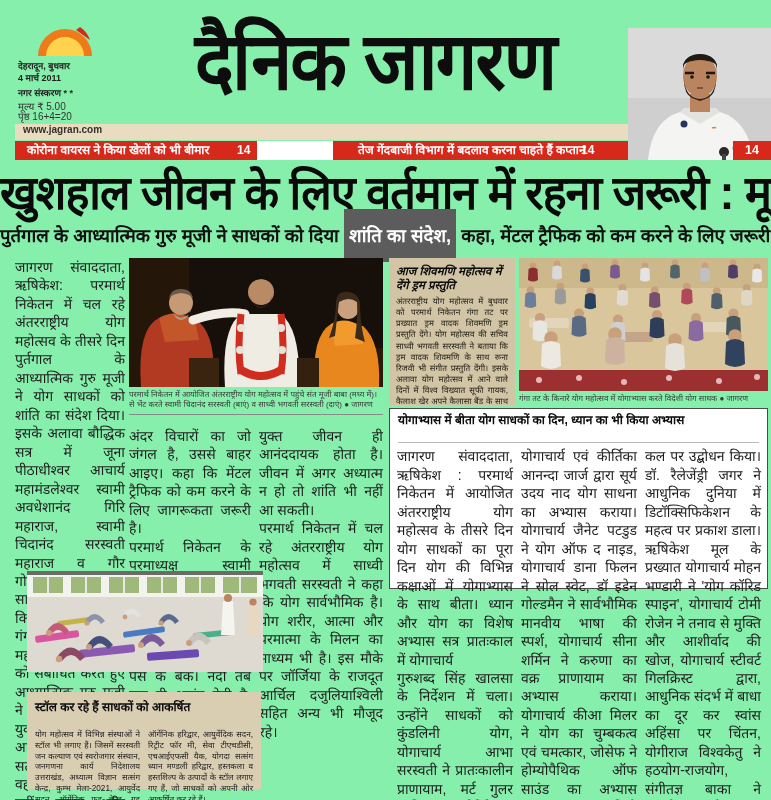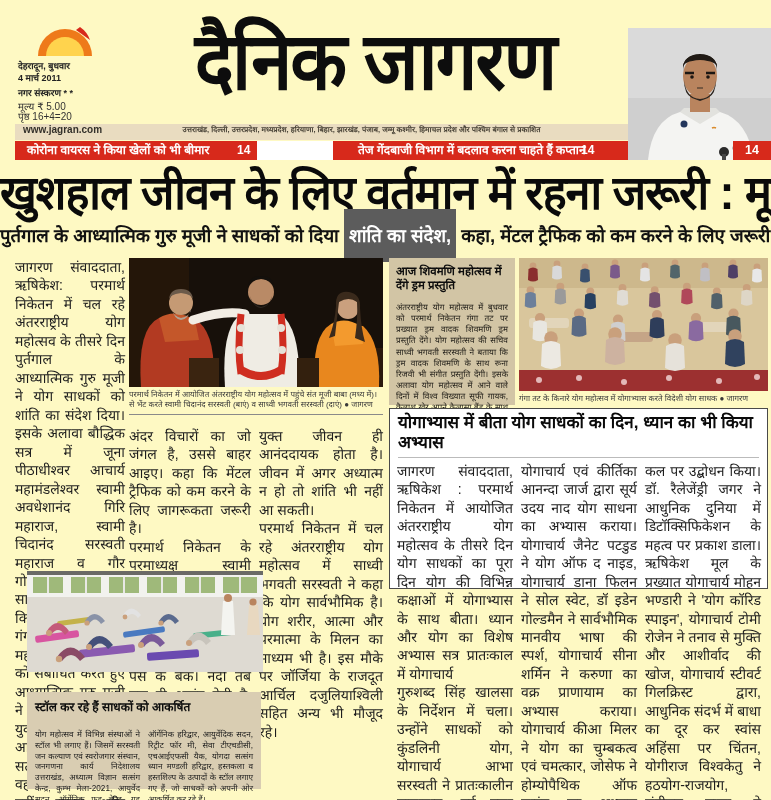--- a/index.html
+++ b/index.html
@@ -1,16 +1,16 @@
 <!DOCTYPE html>
 <html><head>
 <meta charset="utf-8">
 <style>
   html,body{margin:0;padding:0;background:#ffffff;}
-  #page{position:relative;width:771px;height:800px;background:#fef9c3;overflow:hidden;
+  #page{position:relative;width:771px;height:800px;background:#86efac;overflow:hidden;
         font-family:"Liberation Sans","DejaVu Sans",sans-serif;color:#1d1d1d;}
   .abs{position:absolute;}
   
   .dateline{font-size:9px;font-weight:bold;color:#222;line-height:1.35;}
   .datesub{font-size:10px;color:#333;line-height:1.5;}
   .title{font-size:74px;font-weight:900;color:#0d0d0d;white-space:nowrap;text-align:center;
          letter-spacing:-2px;transform:scaleY(1.08);}
   .strip{background:#e9dcc0;height:16px;display:flex;}
   .strip .web{font-size:10px;font-weight:bold;color:#33302a;padding-left:8px;}
   .strip .states{font-size:7.5px;font-weight:bold;color:#4a4438;flex:1;text-align:center;}
@@ -22,24 +22,24 @@
   .mainhead{font-size:45px;font-weight:800;color:#0a0a0a;text-align:center;white-space:nowrap;
             letter-spacing:-1px;transform:scaleY(1.05);}
   .subhead{font-size:18.5px;font-weight:700;color:#111;text-align:center;white-space:nowrap;}
   .hl{background:#5c5c5c;color:#fff;padding:16px 5px;text-align:center;}
   
   .btxt{font-size:14px;line-height:1.32;text-align:justify;color:#1d1d1d;white-space:pre-line;}
   .cap{font-size:8px;line-height:1.3;color:#3a3a3a;text-align:left;}
   .capline{border-bottom:1px solid #8a8a8a;}
   
   .drumbox{background:#d2c5a5;padding:6px 7px;box-sizing:border-box;}
-  .drumbox h3{margin:0 0 9px 0;font-size:11.5px;line-height:1.25;color:#0d0d0d;}
+  .drumbox h3{margin:0 0 3px 0;font-size:11.5px;line-height:1.25;color:#0d0d0d;font-style:italic;}
   .drumbox p{margin:0;font-size:8.3px;line-height:1.35;text-align:justify;color:#26231c;}
   .yogabox{border:1px solid #4a4a4a;box-sizing:border-box;background:#fff;}
-  .yogabox h2{margin:4px 8px 2px 8px;font-size:17px;line-height:1.2;color:#0a0a0a;border-bottom:1px solid #bbb;padding-bottom:3px;}
+  .yogabox h2{margin:4px 8px 2px 8px;font-size:12px;line-height:1.2;color:#0a0a0a;border-bottom:1px solid #bbb;padding-bottom:15px;}
   .stallbox{background:#d9cdb2;padding:6px 8px;box-sizing:border-box;}
   .stallbox h3{margin:0 0 15px 0;font-size:12px;color:#0d0d0d;}
   .photo{overflow:hidden;background:#888;}
   svg{display:block;}
 </style>
 </head>
 <body>
 
 <div id="page">
 
@@ -76,21 +76,20 @@
       <circle cx="56" cy="96" r="3.5" fill="#23365c"></circle>
       <path d="M84,100 q2,-1 4,0" stroke="#d98a2b" stroke-width="1.6" fill="none"></path>
       <circle cx="96" cy="124" r="5" fill="#2a2a2a"></circle>
         <rect x="94" y="126" width="4" height="6" fill="#444"></rect>
       <text x="104" y="122" font-size="7" fill="#9a9a9a" font-family="sans-serif">oppo</text>
     </svg>
   </div>
 
   <div class="abs strip" style="left:15px;top:124px;width:756px;">
     <span class="web">www.jagran.com</span>
-    <span class="states">उत्तराखंड, दिल्ली, उत्तरप्रदेश, मध्यप्रदेश, हरियाणा, बिहार, झारखंड, पंजाब, जम्मू कश्मीर, हिमाचल प्रदेश और पश्चिम बंगाल से प्रकाशित</span>
     <span style="width:150px;"></span>
   </div>
 
   <div class="abs redbar" style="left:15px;top:141px;width:756px;">
     <span style="left:12px;">कोरोना वायरस ने किया खेलों को भी बीमार</span>
     <span class="pagenum" style="left:222px;">14</span>
     <div class="abs whitegap" style="left:242px;top:0;width:76px;height:19px;"></div>
     <span style="left:328px;margin-left:15px;">तेज गेंदबाजी विभाग में बदलाव करना चाहते हैं कप्तान</span>
     <span class="pagenum" style="left:566px;">14</span>
   </div>

